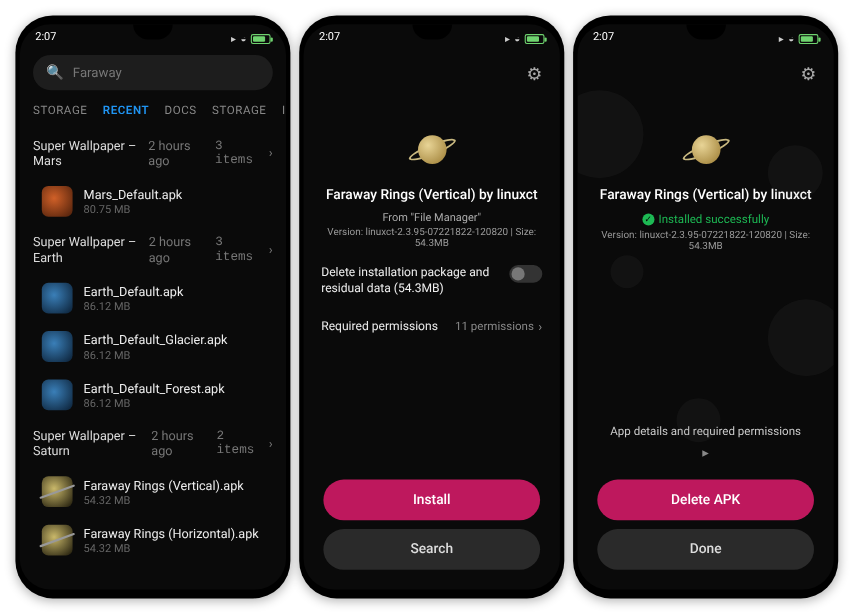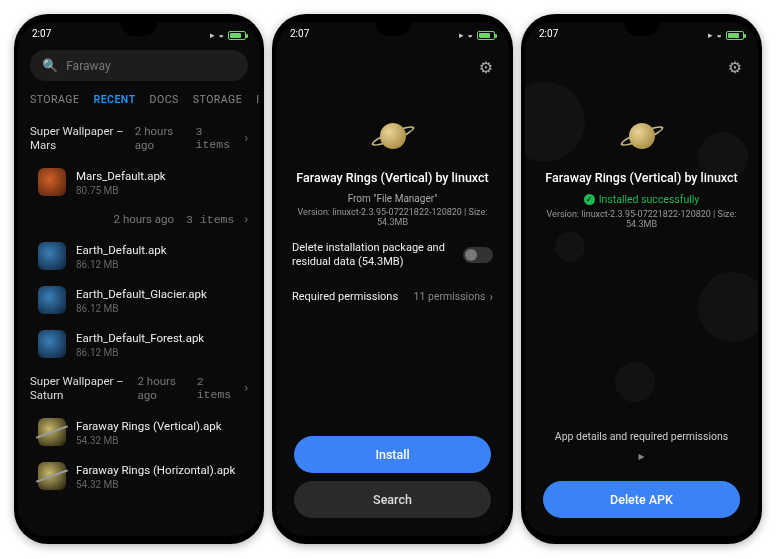--- a/index.html
+++ b/index.html
@@ -74,30 +74,30 @@
   }
   .saturn-big { width:40px; height:40px; position:relative; }
   .saturn-big .planet { width:26px; height:26px; border-radius:50%; background: radial-gradient(circle at 35% 35%, #e8d496, #9a7a30); position:absolute; top:7px; left:7px; }
   .saturn-big .ring { position:absolute; width:46px; height:10px; border:2px solid #c8b880; border-radius:50%; top:15px; left:-3px; transform:rotate(-22deg); }
   .app-title { color:#fff; font-size:12.5px; font-weight:500; text-align:center; margin-bottom:8px; }
   .from-line { color:#aaa; font-size:10px; text-align:center; margin-bottom:3px; }
   .version-line { color:#999; font-size:9px; text-align:center; margin-bottom:4px; }
   .success-line { color:#1db954; font-size:10.5px; display:flex; align-items:center; gap:4px; justify-content:center; margin-bottom:3px; }
   .success-line .chk { width:11px; height:11px; border-radius:50%; background:#1db954; display:flex; align-items:center; justify-content:center; color:#000; font-size:8px; }
 
-  .option-row { display:flex; align-items:center; width:100%; padding:10px 2px; color:#eee; font-size:11px; }
+  .option-row { display:flex; width:100%; padding:10px 2px; color:#eee; font-size:11px; }
   .option-row .label { flex:1; line-height:1.3; }
   .option-row .count-dim { color:#888; font-size:10.5px; margin-right:4px; }
   .toggle { width:30px; height:16px; background:#333; border-radius:8px; position:relative; }
   .toggle .knob { width:12px; height:12px; background:#777; border-radius:50%; position:absolute; top:2px; left:2px; }
   .chev-r { color:#888; font-size:12px; }
 
   .btn-stack { margin-top:auto; width:100%; padding: 0 4px 18px; display:flex; flex-direction:column; gap:8px; }
   .btn { border:none; width:100%; padding:11px; border-radius:22px; font-size:12.5px; font-weight:500; }
-  .btn.primary { background:#3b82f6; color:#fff;text-align:center; }
+  .btn.primary { background:#be185d; color:#fff;text-align:center; }
   .btn.secondary { background:#2a2a2a; color:#ddd; }
   .details-row { color:#ccc; font-size:10.5px; text-align:center; padding:10px 0; display:flex; align-items:center; justify-content:center; gap:6px; width:100%;flex-direction:column; }
   .bubbles { position:absolute; inset:0; overflow:hidden; pointer-events:none; }
   .bubble { position:absolute; border-radius:50%; background:rgba(120,120,120,.08); }
 
   .bat { display:inline-block; width:18px; height:9px; border:1px solid #6fd36f; border-radius:2px; position:relative; }
   .bat::after { content:""; position:absolute; right:-3px; top:2px; width:2px; height:4px; background:#6fd36f; border-radius:1px; }
   .bat .fill { position:absolute; left:1px; top:1px; bottom:1px; width:70%; background:#6fd36f; border-radius:1px; }
   .sig { color:#ccc; font-size:9px; }
 </style>
@@ -138,20 +138,21 @@
         <div class="file-row">
           <div class="file-icon mars">
             <div class="dot"></div>
           </div>
       <div class="file-info">
         <span class="file-name">Mars_Default.apk</span>
         <span class="file-size">80.75 MB</span>
       </div>
         </div>
         <div class="section-head">
+          <span>Super Wallpaper – Earth</span>
     <span class="age">2 hours ago</span>
     <span class="count">3 items</span>
     <span class="chev">›</span>
         </div>
         <div class="file-row">
           <div class="file-icon earth">
             <div class="dot"></div>
           </div>
       <div class="file-info">
         <span class="file-name">Earth_Default.apk</span>
@@ -283,16 +284,17 @@
         <span>Installed successfully</span>
       </div>
       <div class="version-line">Version: linuxct-2.3.95-07221822-120820 | Size: 54.3MB</div>
 
       <div class="btn-stack">
         <div class="details-row">
           <span>App details and required permissions</span>
           <span class="chev-r">▸</span>
         </div>
         <button class="btn primary">Delete APK</button>
+        <button class="btn secondary">Done</button>
       </div>
     </div>
   </div>
 </div>
 
 </body></html>

